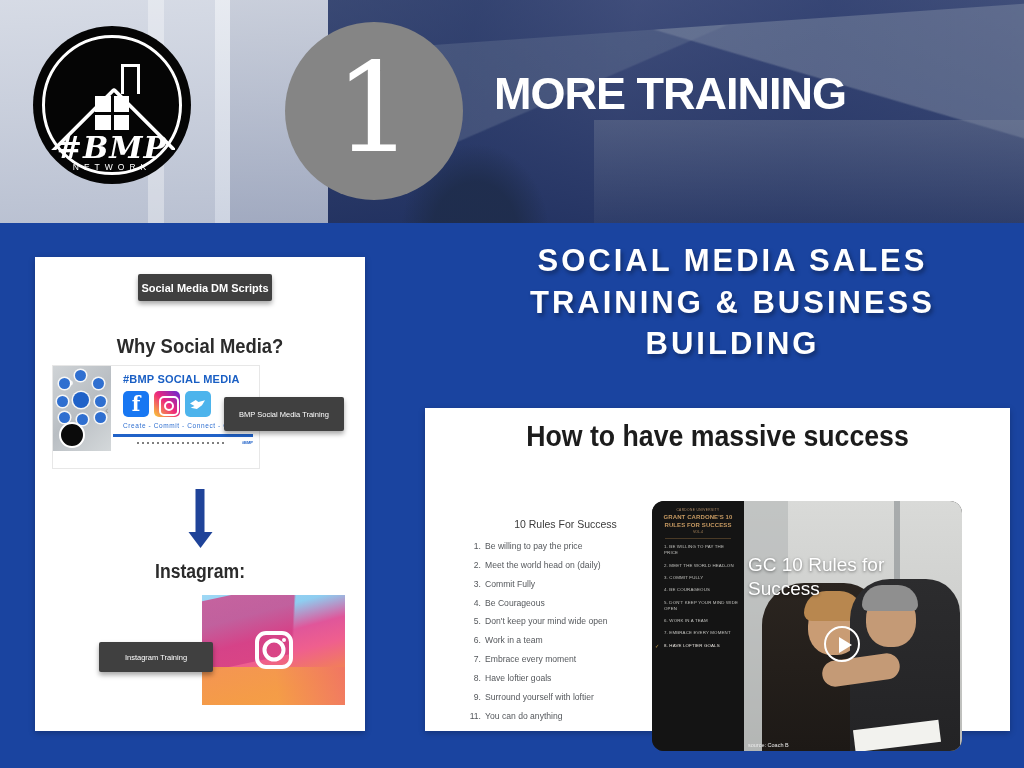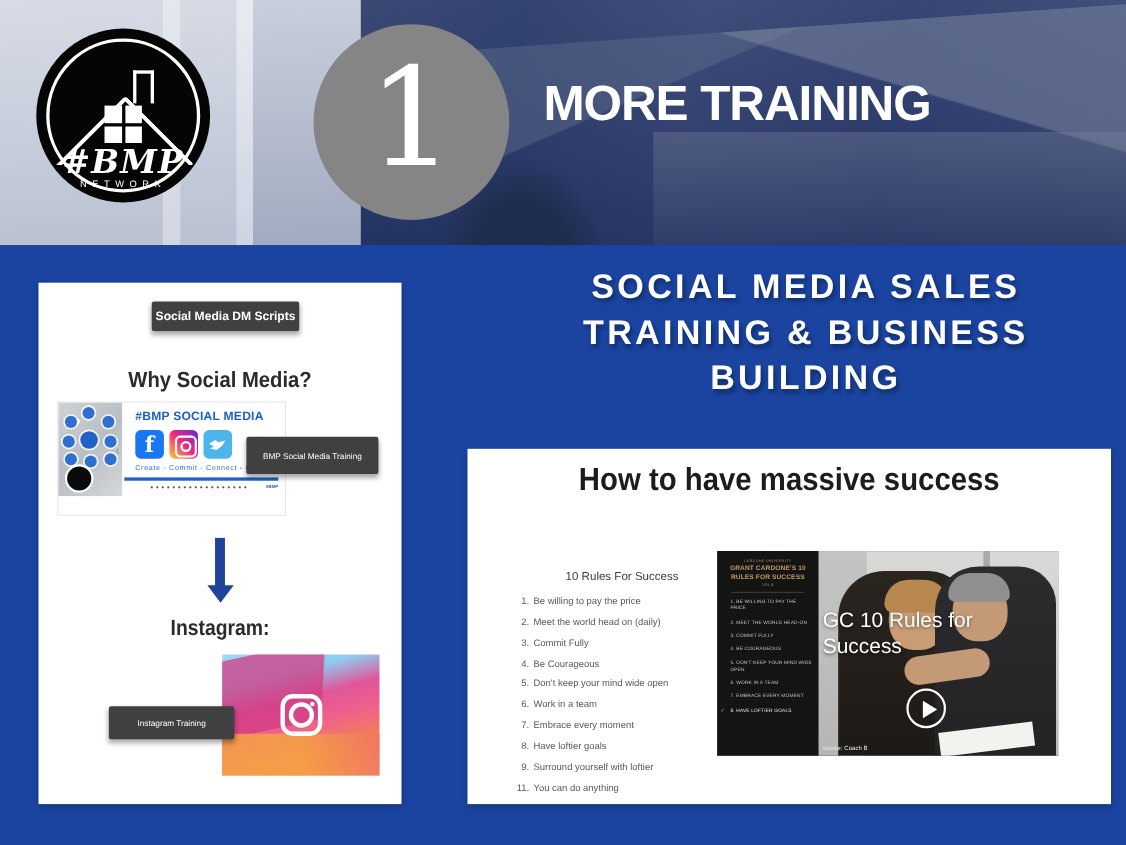--- a/index.html
+++ b/index.html
@@ -277,22 +277,22 @@
   .rules-list { list-style: none; margin: 0; padding: 0; }
   .rules-list li {
     font-size: 8.6px; color: #55585c; margin-bottom: 9.4px;
     padding-left: 22px; position: relative; line-height: 1.1;
   }
   .rules-list li .n {
     position: absolute; left: 0; width: 18px; text-align: right; color: #55585c;
   }
 
   .video {
-    position: absolute; left: 227px; top: 93px; width: 310px; height: 186px;
-    background: #232323; overflow: hidden;
+    position: absolute; left: 227px; top: 93px; width: 310px; height: 250px;
+    background: #232323; overflow: hidden; border-radius: 12px;
   }
   .vid-photo {
     position: absolute; left: 92px; top: 0; right: 0; bottom: 0;
     background:
       linear-gradient(180deg, #d9dad8 0%, #cfd0ce 44%, #b9bab7 100%);
   }
   .vid-wallA { position: absolute; left: 150px; top: 0; width: 6px; height: 100%; background: rgba(120,125,130,.5); }
   .vid-wallB { position: absolute; left: 0; top: 0; width: 44px; height: 100%; background: rgba(175,178,178,.55); }
   .vid-p1 {
     position: absolute; left: 18px; bottom: 0; width: 118px; height: 168px;

